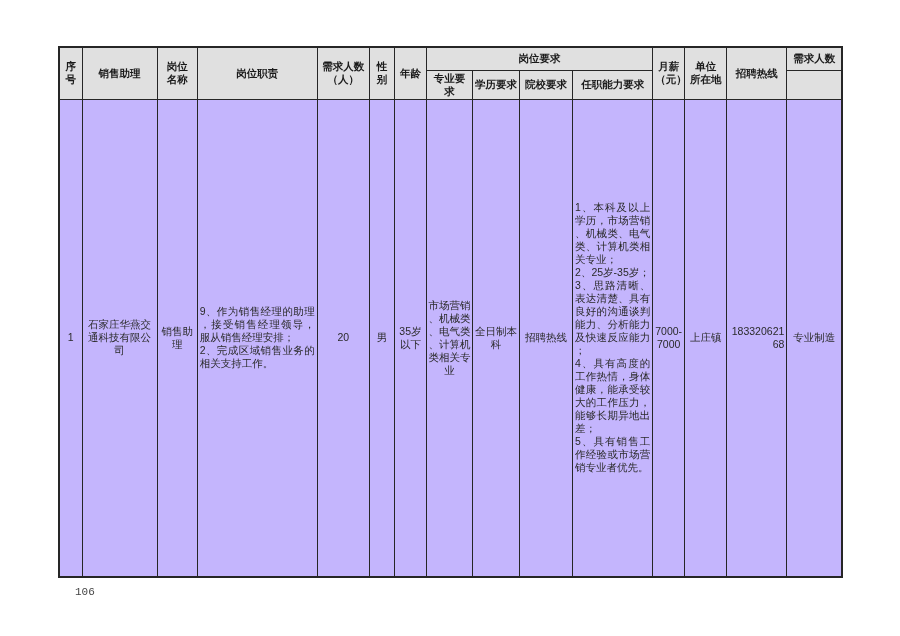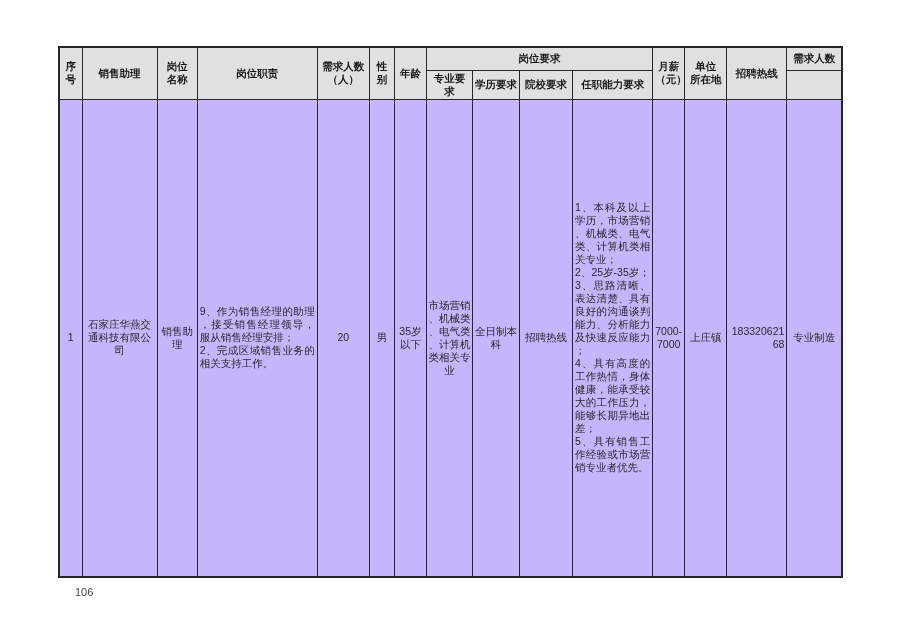--- a/index.html
+++ b/index.html
@@ -51,21 +51,21 @@
     text-align: justify;
     text-align-last: left;
     line-break: anywhere;
   }
   td.tight { padding: 1px 0; }
   td.wrapany { line-break: anywhere; word-break: break-all; margin-left: 41px; }
   td.left { text-align: right; }
   .page-number {
     position: absolute;
     left: 75px; top: 586px;
-    font-family: Liberation Sans, sans-serif;
+    font-family: Liberation Mono, monospace;
     font-size: 11px;
     color: #444444;
   }
 </style>
 </head>
 <body>
 
 <div class="page">
 
   <table class="job-table">

